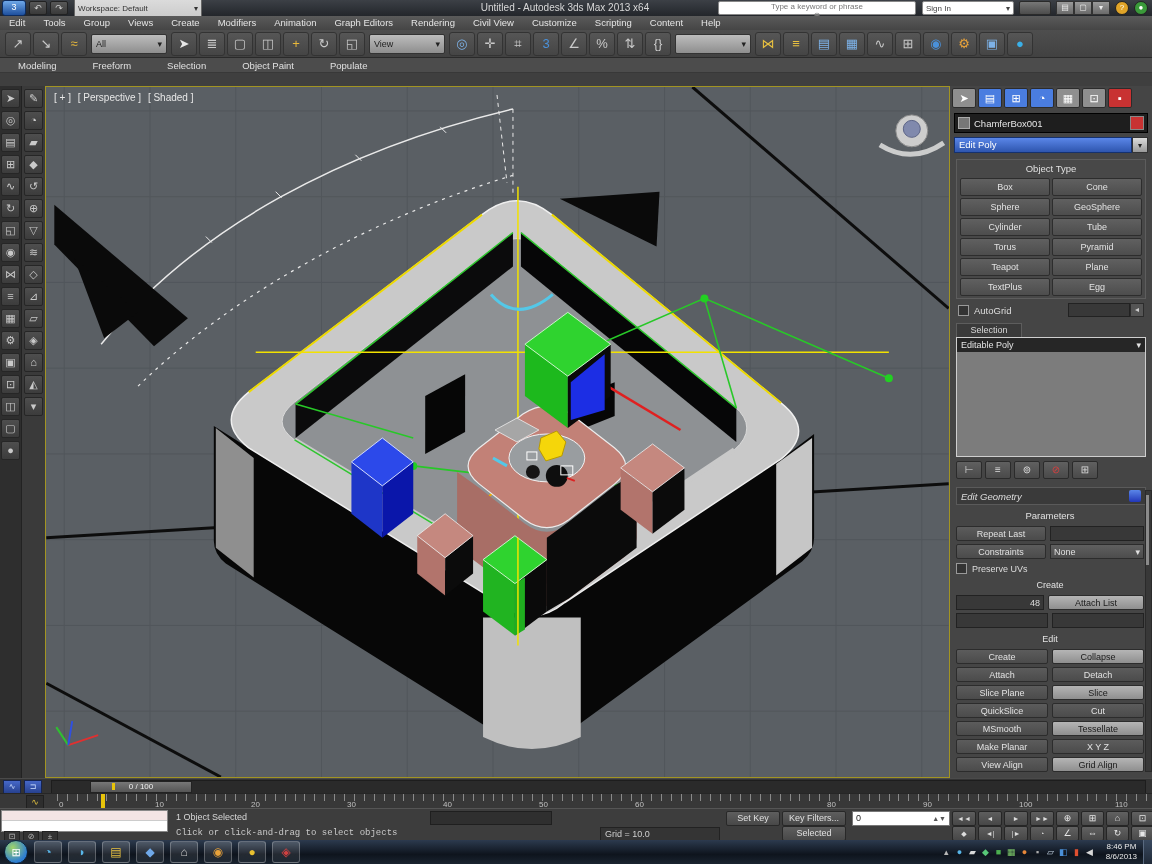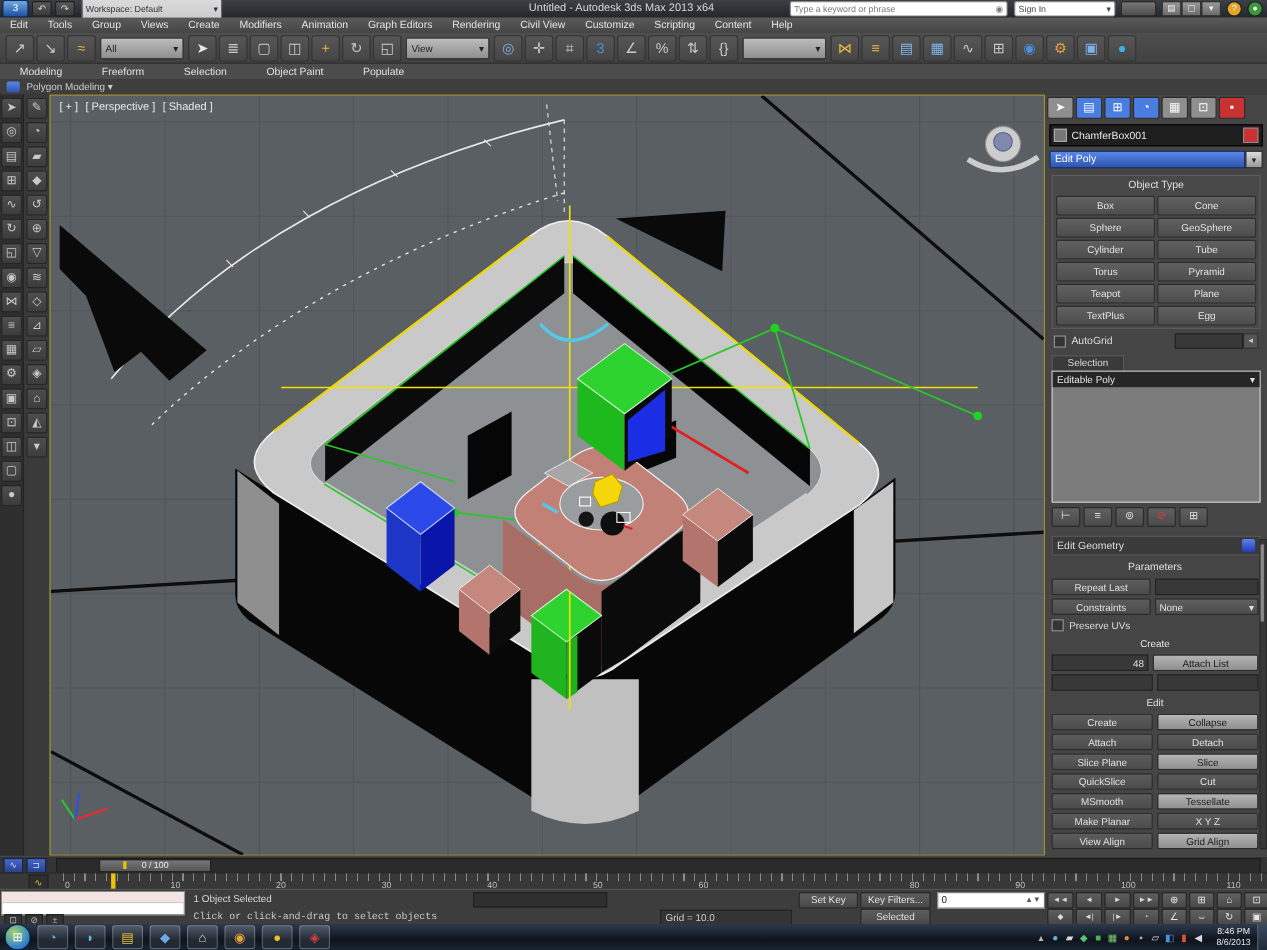--- a/index.html
+++ b/index.html
@@ -12,21 +12,21 @@
   .app-logo{width:22px;height:14px;margin-left:2px;border-radius:3px;
     background:linear-gradient(#6fa8e8,#1d4f9e);border:1px solid #0d2c60;
     color:#fff;font-size:9px;text-align:center;line-height:13px;}
   .qat-ic{width:16px;height:12px;margin-left:3px;color:#cfcfcf;font-size:9px;line-height:12px;
     text-align:center;background:linear-gradient(#585858,#3a3a3a);border:1px solid #222;border-radius:2px;}
   .ws-dd{width:120px;height:12px;margin-left:6px;background:linear-gradient(#e8e8e8,#bfbfbf);
     border:1px solid #666;border-radius:2px;color:#333;font-size:8px;display:flex;align-items:center;justify-content:space-between;padding:16px 3px;}
   #tb-title{position:absolute;left:400px;top:2px;width:330px;text-align:center;color:#d8d8d8;font-size:10px;white-space:nowrap;}
   #infocenter{position:absolute;right:4px;top:1px;display:flex;align-items:center;height:14px;}
   .ic-search{width:190px;height:12px;background:#fff;border:1px solid #888;border-radius:2px;
-    color:#777;font-size:8px;display:flex;align-items:center;padding:0 3px;justify-content:space-between;}
+    color:#777;font-size:8px;display:flex;align-items:center;padding:0 3px;justify-content:space-between;flex-direction:column;}
   .ic-signin{width:84px;height:12px;background:#fff;border:1px solid #888;border-radius:2px;margin-left:6px;
     color:#444;font-size:8px;display:flex;align-items:center;padding:0 3px;justify-content:space-between;}
   .ic-btn{width:30px;height:12px;background:linear-gradient(#777,#4c4c4c);border:1px solid #2a2a2a;border-radius:2px;margin-left:5px;}
   .ic-seg{display:flex;margin-left:5px;}
   .ic-seg span{width:16px;height:12px;background:linear-gradient(#9a9a9a,#6a6a6a);border:1px solid #333;
     font-size:8px;color:#eee;text-align:center;line-height:12px;}
   .round-ic{width:12px;height:12px;border-radius:50%;margin-left:5px;border:1px solid #222;
     font-size:8px;color:#fff;text-align:center;line-height:12px;}
   
   #menubar{position:absolute;left:0;top:16px;width:1152px;height:14px;background:linear-gradient(#5a5a5a,#454545);
@@ -83,21 +83,21 @@
   #cp-ag-ar{width:12px;height:12px;background:#555;border:1px solid #2c2c2c;color:#ccc;font-size:8px;text-align:center;line-height:12px;}
   #cp-stacktab{width:64px;height:13px;margin:6px 0 0 6px;background:#3a3a3a;border:1px solid #5d5d5d;border-bottom:none;
     color:#d8d8d8;text-align:center;line-height:13px;font-size:9px;}
   #cp-stack{margin:0 6px;border:1px solid #cfcfcf;height:118px;background:#7c7c7c;}
   #cp-stack-hdr{height:14px;background:#262626;color:#e4e4e4;display:flex;align-items:center;
     padding:0 4px;font-size:9px;justify-content:space-between;}
   #cp-stacktools{display:flex;margin:4px 6px 0 6px;}
   .st-btn{width:24px;height:16px;margin-right:3px;background:linear-gradient(#606060,#4a4a4a);
     border:1px solid #2b2b2b;border-radius:2px;text-align:center;line-height:16px;font-size:10px;color:#ddd;}
   #cp-roll2{display:flex;align-items:center;height:16px;margin:8px 6px 0 6px;background:#3a3a3a;
-    border:1px solid #5a5a5a;padding:0 4px;color:#ddd;}
+    border:1px solid #5a5a5a;padding:0 4px;color:#ddd;font-style:italic;}
   #cp-roll2 .r2-ic{width:12px;height:12px;margin-left:auto;background:linear-gradient(#5a86e8,#2237b8);border-radius:2px;}
   #cp-params{margin:4px 8px 0 6px;font-size:9px;position:relative;}
   .pr-row{display:flex;margin-top:3px;height:15px;}
   .pr-lab{width:88px;background:linear-gradient(#5c5c5c,#4b4b4b);border:1px solid #2c2c2c;border-radius:2px;
     color:#e0e0e0;text-align:center;line-height:15px;}
   .pr-field{flex:1;margin-left:4px;background:#383838;border:1px solid #222;color:#ddd;line-height:15px;padding:0 3px;}
   .pr-dd{flex:1;margin-left:4px;background:linear-gradient(#606060,#4c4c4c);border:1px solid #2c2c2c;
     color:#e0e0e0;line-height:15px;padding:0 3px;display:flex;justify-content:space-between;}
   .pr-chk-line{display:flex;align-items:center;margin-top:4px;color:#ddd;}
   .pr-group{text-align:center;color:#e2e2e2;margin-top:5px;height:13px;line-height:13px;}
@@ -268,24 +268,20 @@
       <div class="tb-ic" style="color: rgb(58, 176, 232);">●</div>
     </div>
 
   <div id="ribbon-tabs">
       <div class="rb-tab">Modeling</div>
       <div class="rb-tab">Freeform</div>
       <div class="rb-tab">Selection</div>
       <div class="rb-tab">Object Paint</div>
       <div class="rb-tab">Populate</div>
     </div>
-  <div id="ribbon-strip">
-    <span class="rs-ic"></span>
-    <span>Polygon Modeling ▾</span>
-  </div>
 
   <div id="dock">
     <div id="dock-col1">
         <div class="dk-ic">➤</div>
         <div class="dk-ic">◎</div>
         <div class="dk-ic">▤</div>
         <div class="dk-ic">⊞</div>
         <div class="dk-ic">∿</div>
         <div class="dk-ic">↻</div>
         <div class="dk-ic">◱</div>

